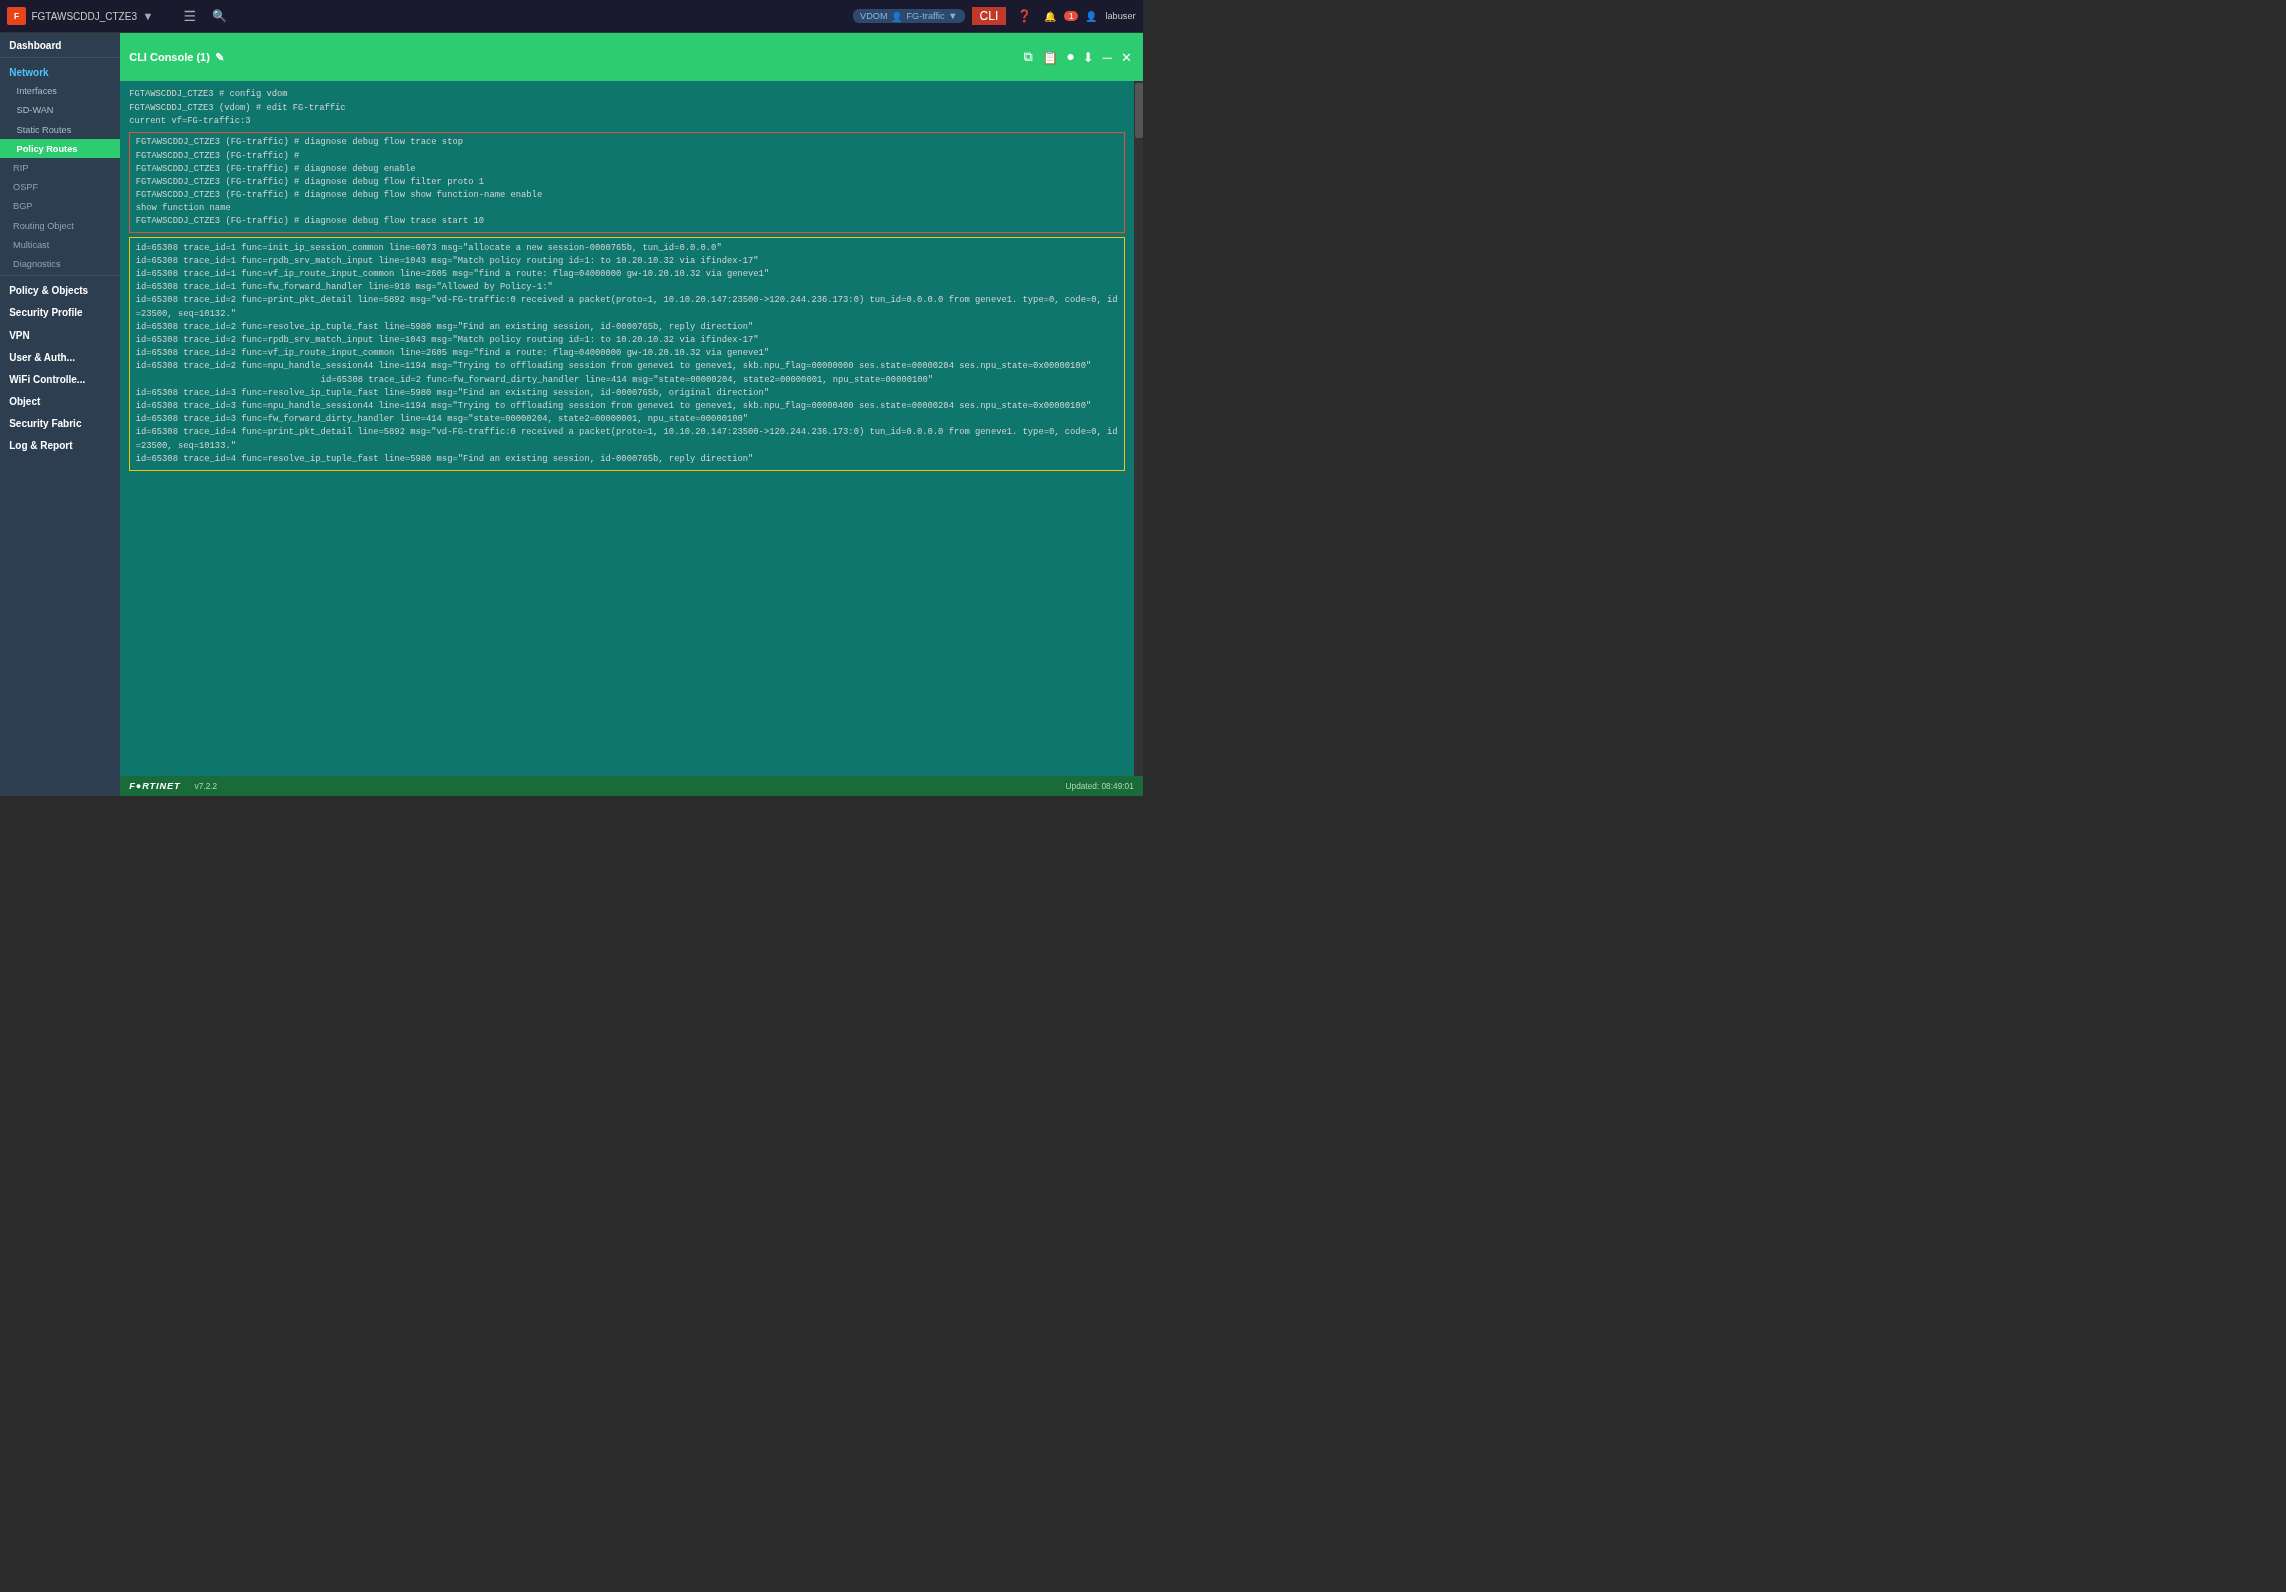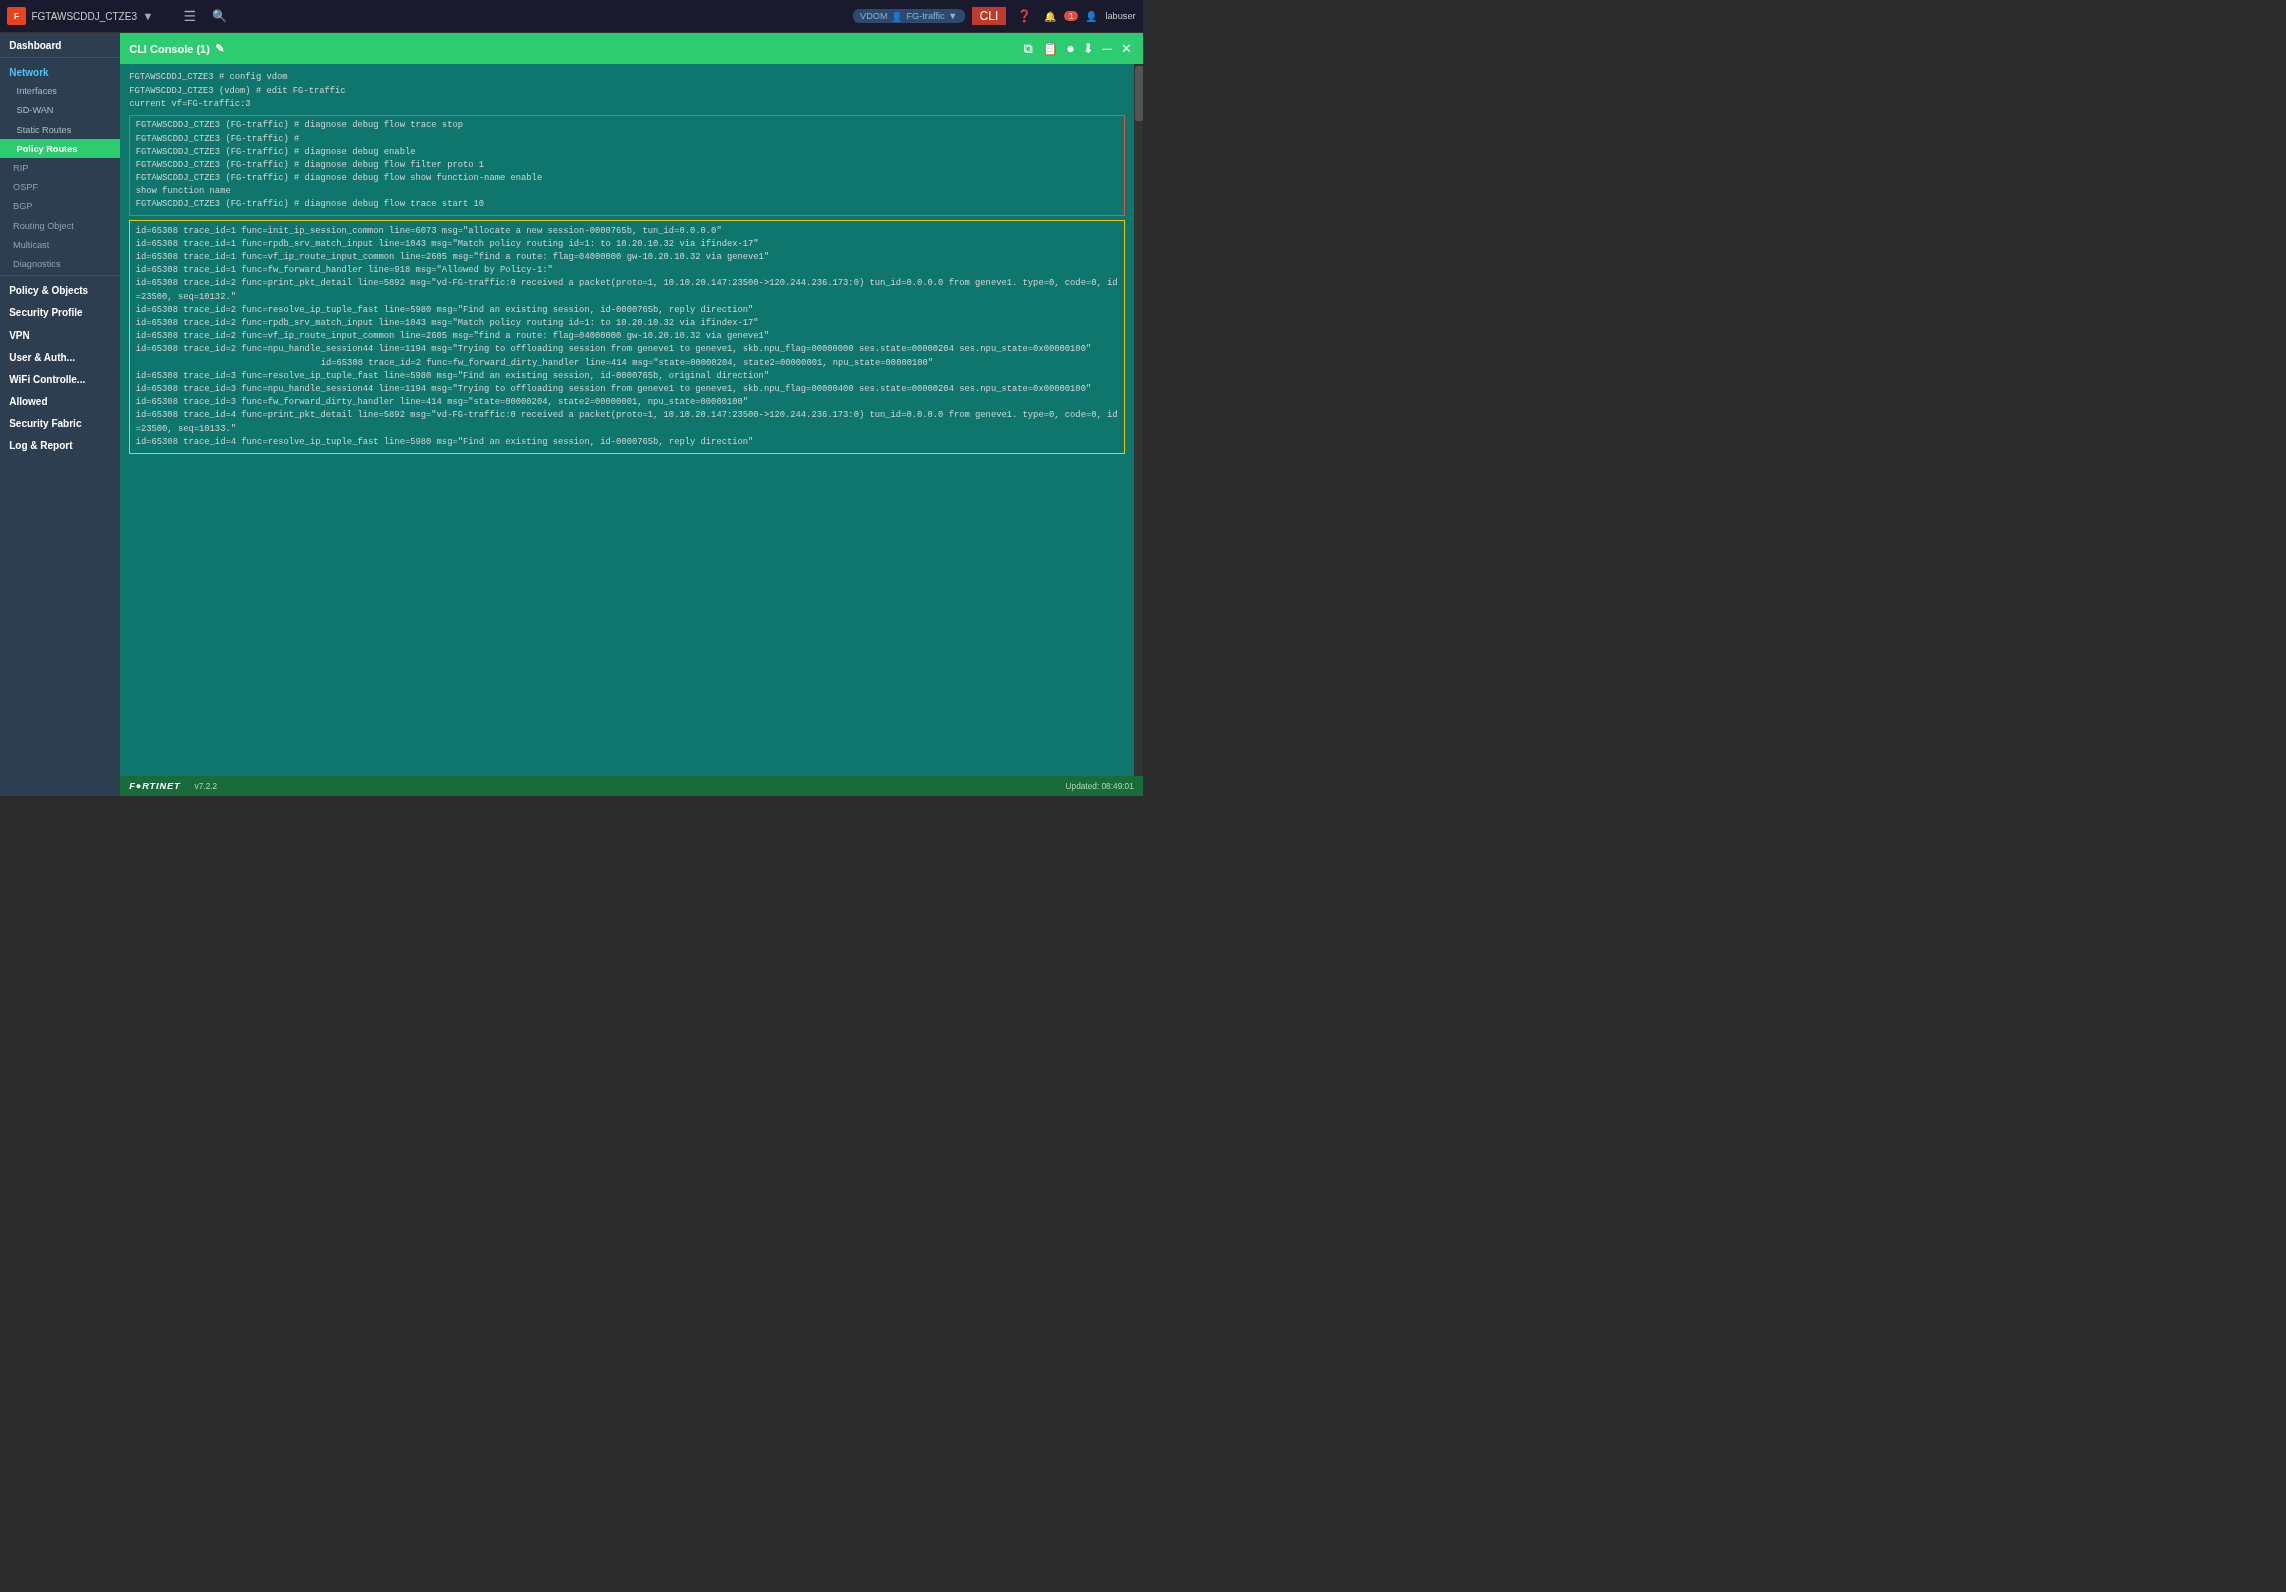--- a/index.html
+++ b/index.html
@@ -146,21 +146,21 @@
       flex-direction: column;
       margin: 0;
       background: #111;
     }
     .cli-header {
       background: #2ecc71;
       display: flex;
       align-items: center;
       justify-content: space-between;
       padding: 5.5px 9.2px;
-      height: 31px;
+      height: 48px;
     }
     .cli-title {
       color: white;
       font-weight: bold;
       font-size: 11px;
       display: flex;
       align-items: center;
       gap: 5.5px;
     }
     .cli-edit-icon {
@@ -276,21 +276,21 @@
     <div class="sidebar-item sub">BGP</div>
     <div class="sidebar-item sub">Routing Object</div>
     <div class="sidebar-item sub">Multicast</div>
     <div class="sidebar-item sub">Diagnostics</div>
     <div class="sidebar-divider"></div>
     <div class="sidebar-section-header">Policy &amp; Objects</div>
     <div class="sidebar-section-header">Security Profile</div>
     <div class="sidebar-section-header">VPN</div>
     <div class="sidebar-section-header">User &amp; Auth...</div>
     <div class="sidebar-section-header">WiFi Controlle...</div>
-    <div class="sidebar-section-header">Allowed</div>
+    <div class="sidebar-section-header">Object</div>
     <div class="sidebar-section-header">Security Fabric</div>
     <div class="sidebar-section-header">Log &amp; Report</div>
   </div>
 
   <div class="main-content">
 
     <div class="cli-panel">
       <div class="cli-header">
         <div class="cli-title">
           <span>CLI Console (1)</span>

